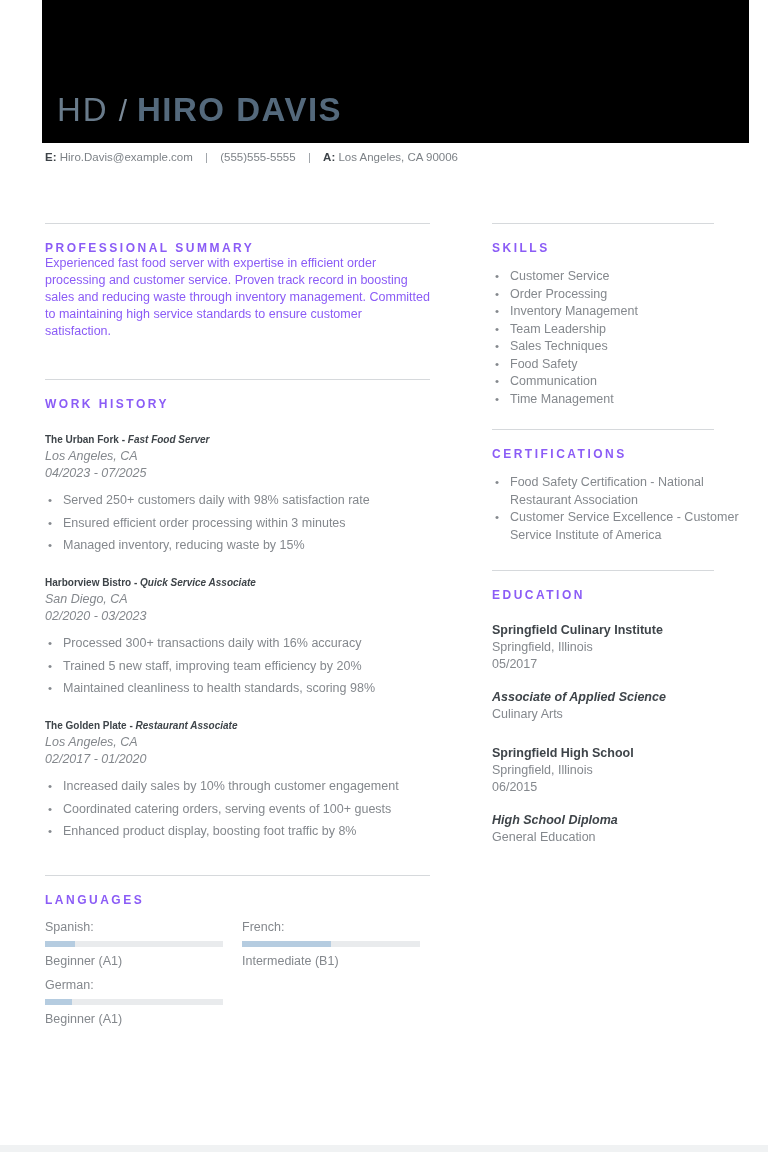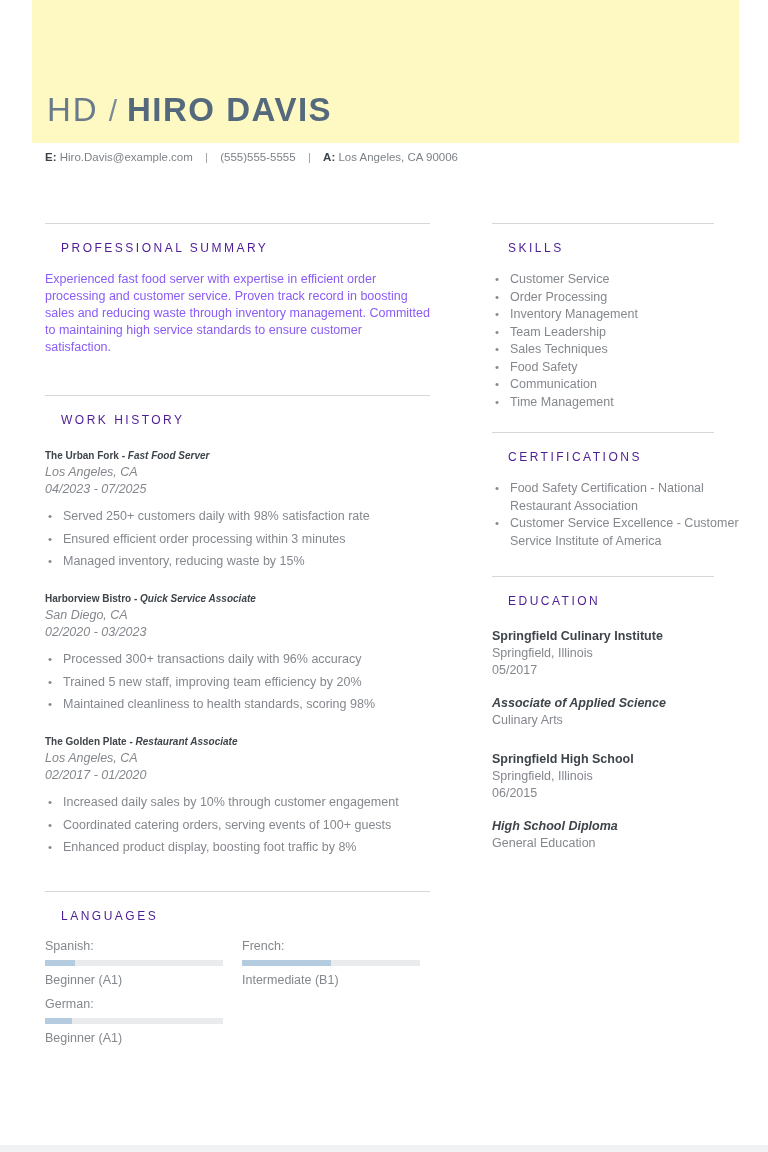--- a/index.html
+++ b/index.html
@@ -6,39 +6,39 @@
   html,body { margin:0; padding:0; }
   body {
     width:768px; height:1152px; position:relative;
     background:#ffffff;
     font-family:"Liberation Sans", sans-serif;
     -webkit-font-smoothing:antialiased;
   }
   .page { position:absolute; inset:0; overflow:hidden; }
 
   
-  .band { position:absolute; left:32px; top:0; width:707px; height:143px; background:#fef9c3; }
+  .band { position:absolute; left:42px; top:0; width:707px; height:143px; background:#000000; }
   .name-line { position:absolute; left:15px; bottom:14px; white-space:nowrap; }
   .initials { font-size:33px; font-weight:400; color:#697b8b; letter-spacing:2px; }
   .slash { font-size:30px; font-weight:300; color:#7b8a98; margin:0 10px; }
   .full-name { font-size:33px; font-weight:700; color:#54697c; letter-spacing:1.5px; }
 
   .contact { position:absolute; left:45px; top:151px; font-size:11.5px; color:#7d8287; white-space:nowrap; }
   .contact .lbl { font-weight:700; color:#3d4348; }
   .contact .pipe { margin:0 9px; color:#9aa0a5; }
 
   
   .main { position:absolute; left:45px; top:210px; display:flex; gap:62px; }
   .col-left { width:385px; }
   .col-right { width:253px; }
 
   .rule { border:none; border-top:1px solid #d6d9dc; margin:0; }
   .col-right .rule { width:222px; }
 
-  .h2 { font-size:12px; font-weight:400; color:#4c1d95; letter-spacing:2.5px; margin:16px; }
+  .h2 { font-size:12px; font-weight:700; color:#8b5cf6; letter-spacing:2.5px; margin:0; }
   .mt-rule1 { margin-top:13px; }
   .mt-h2 { margin-top:17px; }
   .mt-body { margin-top:13px; }
 
   .body-text { font-size:12.5px; color:#8b5cf6; line-height:17px; margin:0; }
 
   
   .job { margin-top:20px; }
   .job-line { font-size:10px; font-weight:700; color:#3e4449; line-height:17px; }
   .job-title { font-style:italic; }
@@ -122,21 +122,21 @@
 
       <div class="job">
         <div class="job-line">
           <span>Harborview Bistro</span><span> - </span><span class="job-title">Quick Service Associate</span>
         </div>
         <div class="job-meta">San Diego, CA</div>
         <div class="job-meta job-dates">02/2020 - 03/2023</div>
         <div class="bullets">
           <div class="brow">
               <span class="dot">•</span>
-              <span>Processed 300+ transactions daily with 96% accuracy</span>
+              <span>Processed 300+ transactions daily with 16% accuracy</span>
             </div>
           <div class="brow">
               <span class="dot">•</span>
               <span>Trained 5 new staff, improving team efficiency by 20%</span>
             </div>
           <div class="brow">
               <span class="dot">•</span>
               <span>Maintained cleanliness to health standards, scoring 98%</span>
             </div>
         </div>

